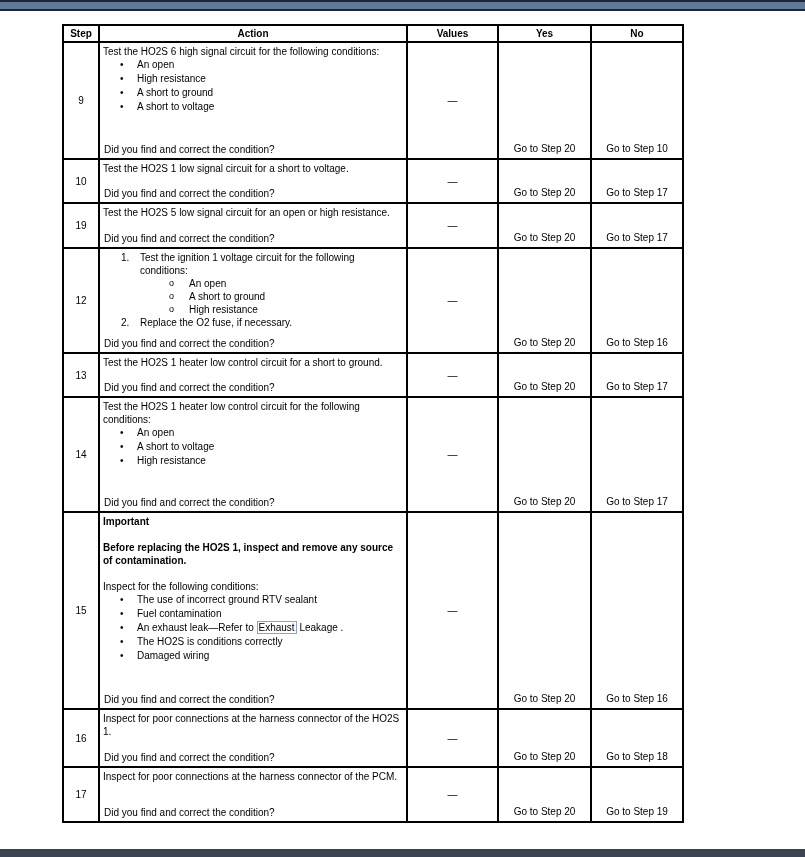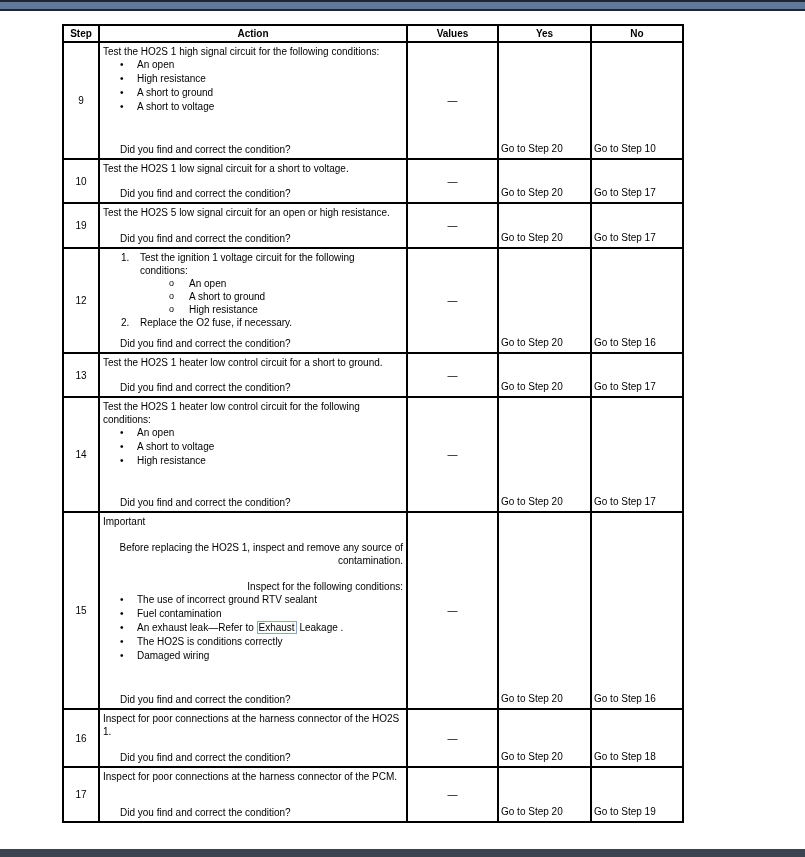--- a/index.html
+++ b/index.html
@@ -28,33 +28,33 @@
   }
   table.diag th, table.diag td {
     border:2px solid var(--border,#000);
     font-size:10px; line-height:13px; color:var(--text,#000);
     box-sizing:border-box;
   }
   th.hdr { font-weight:bold; text-align:center; vertical-align:middle; height:16px; padding:1px 2px; }
   td.step { text-align:center; vertical-align:middle; padding:0 2px; }
   td.action { position:relative; vertical-align:top; padding:2px 3px 17px 3px; }
   td.values { text-align:center; vertical-align:middle; padding:0 2px; }
-  td.goto { text-align:left; vertical-align:bottom; padding:0 2px 3px 2px; }
-  .b { font-weight:normal; }
+  td.goto { text-align:center; vertical-align:bottom; padding:0 2px 3px 2px; }
+  .b { font-weight:bold; }
   .intro { margin:0; }
-  .mt13 { margin-top:13px;text-align:right; }
+  .mt13 { margin-top:13px; }
   .mt26 { margin-top:26px; }
   ul.bullets { list-style:none; margin:0; padding:0; }
   ul.bullets li { position:relative; padding-left:34px; line-height:14px; }
   ul.bullets li::before { content:"\2022"; position:absolute; left:17px; }
   .numitem { position:relative; padding-left:37px; line-height:13px; }
   .numitem .num { position:absolute; left:18px; }
   .subitem { position:relative; padding-left:86px; line-height:13px; }
   .subitem::before { content:"o"; position:absolute; left:66px; font-size:9px; }
-  .question { position:absolute; left:20px; bottom:2px; }
+  .question { position:absolute; left:4px; bottom:2px; }
   .linkbox { border:1px solid var(--link-box,#8ba3cc); padding:0 1px; }
 </style>
 </head>
 <body>
 
 <div class="page">
   <div class="top-band"></div>
 
   <table class="diag">
     <colgroup>
@@ -71,21 +71,21 @@
         <th class="hdr">Values</th>
         <th class="hdr">Yes</th>
         <th class="hdr">No</th>
       </tr>
     </thead>
     <tbody>
 
       <tr style="height:117px">
         <td class="step">9</td>
         <td class="action">
-          <div class="intro">Test the HO2S 1 high signal circuit for the following conditions:</div>
+          <div class="intro">Test the HO2S 6 high signal circuit for the following conditions:</div>
           <ul class="bullets mt26">
             <li>An open</li>
             <li>High resistance</li>
             <li>A short to ground</li>
             <li>A short to voltage</li>
           </ul>
           <div class="question">Did you find and correct the condition?</div>
         </td>
         <td class="values">—</td>
         <td class="goto">Go to Step 20</td>

